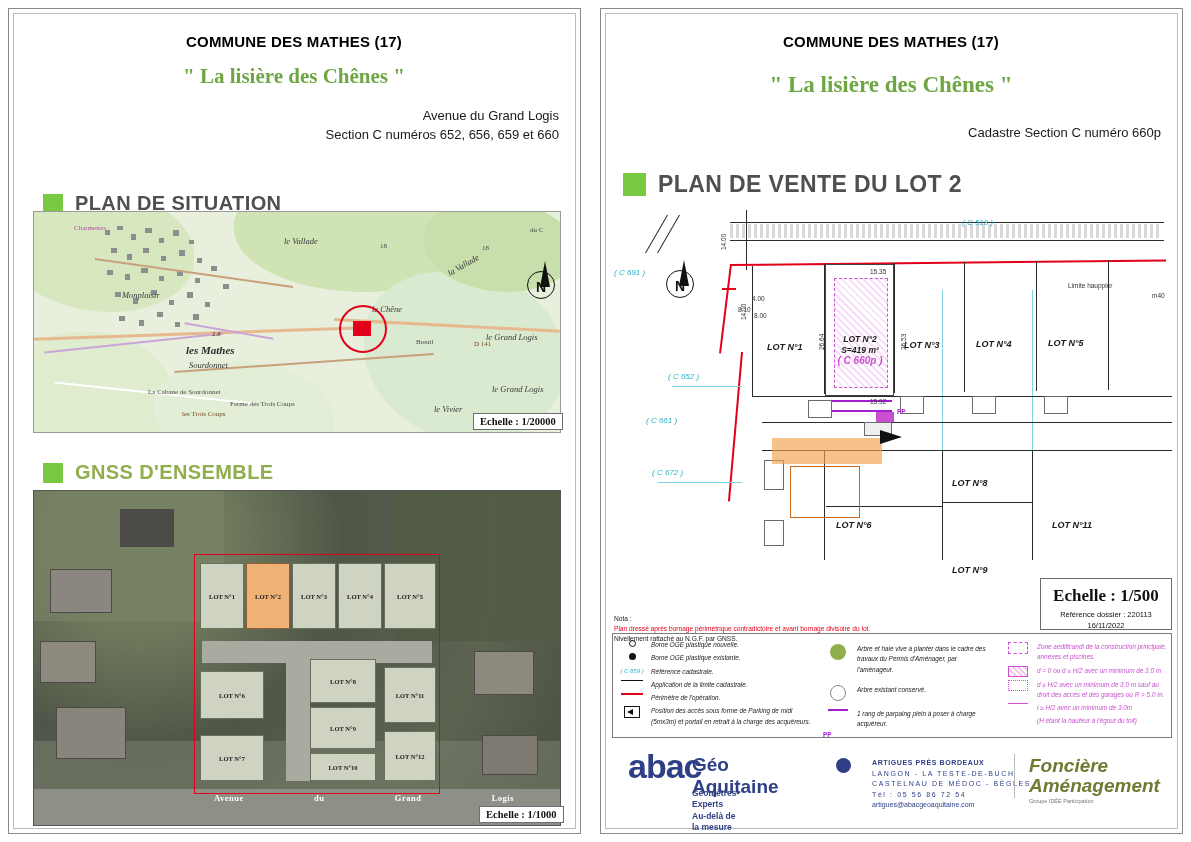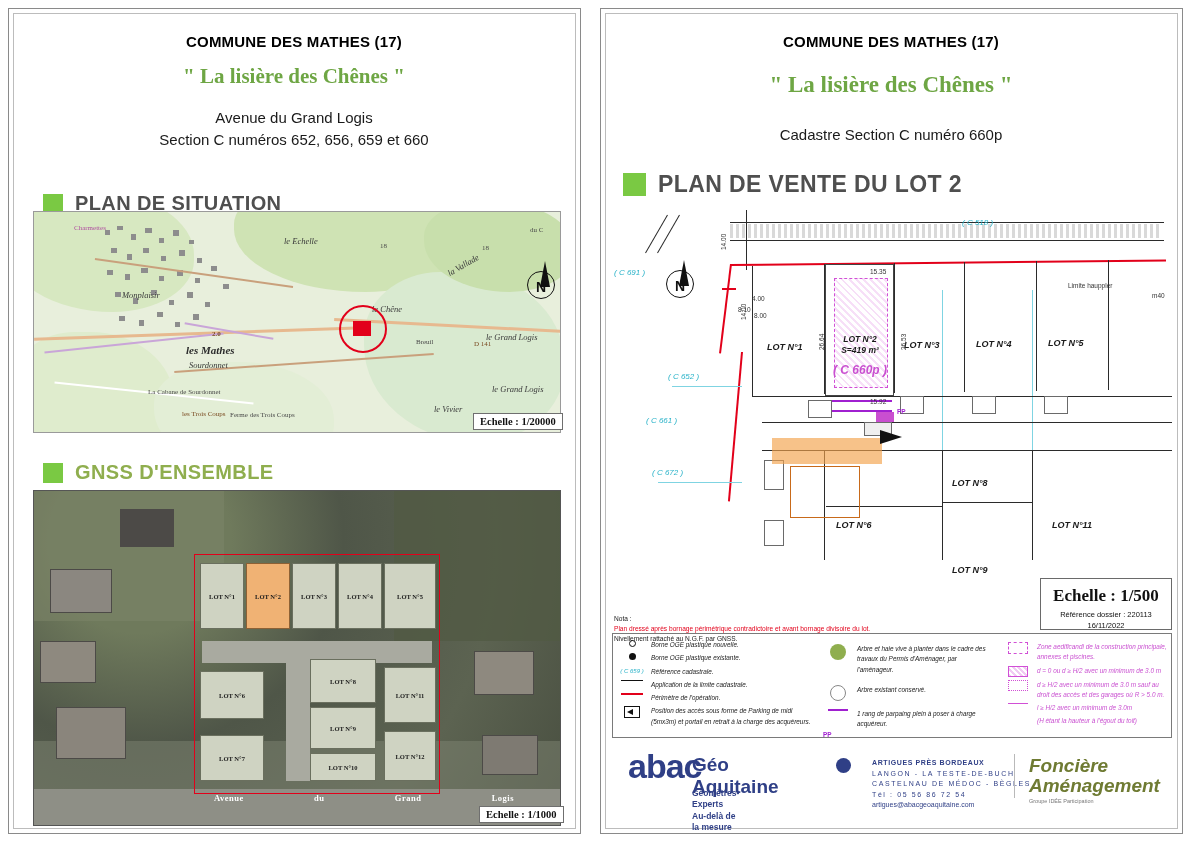--- a/index.html
+++ b/index.html
@@ -38,22 +38,22 @@
     letter-spacing: .2px;
   }
   .lisiere {
     text-align: center;
     font-weight: bold;
     font-size: 21px;
     color: #6ea644;
     font-family: "Liberation Serif", serif;
   }
   .subline {
-    text-align: center;
-    font-size: 15px;
+    text-align: right;
+    font-size: 13px;
     color: #1a1a1a;
     line-height: 1.45;
   }
 
   .sect-title {
     display: flex;
     align-items: center;
     gap: 12px;
   }
   .sect-square {
@@ -234,21 +234,21 @@
     position: absolute;
     font-size: 8.5px;
     font-weight: bold;
     font-style: italic;
     color: #1a1a1a;
     text-align: center;
     white-space: nowrap;
     line-height: 1.25;
   }
   .vm-lot2 .s { color: #1a1a1a; }
-  .vm-lot2 .c { color: #c94fd0; font-size: 12px; margin-top: 8px; }
+  .vm-lot2 .c { color: #c94fd0; font-size: 10px; }
   .vm-dim {
     position: absolute;
     font-size: 6.5px;
     color: #333;
     white-space: nowrap;
   }
   .vm-parcel-box {
     position: absolute;
     border: 1px solid #6a6a6a;
     background: #ffffff;
@@ -402,31 +402,31 @@
 
       <div class="ms-road" style="left:0px;top:120px;width:330px;transform:rotate(-2deg);"></div>
       <div class="ms-road" style="left:300px;top:112px;width:230px;transform:rotate(3deg);"></div>
       <div class="ms-road thin" style="left:60px;top:60px;width:200px;transform:rotate(8deg);"></div>
       <div class="ms-road thin" style="left:140px;top:150px;width:260px;transform:rotate(-4deg);"></div>
       <div class="ms-road white" style="left:20px;top:180px;width:200px;transform:rotate(6deg);"></div>
       <div class="ms-purple" style="left:10px;top:130px;width:180px;transform:rotate(-6deg);"></div>
       <div class="ms-purple" style="left:150px;top:118px;width:90px;transform:rotate(10deg);"></div>
 
       <div class="ms-label" style="left:40px;top:12px;color:#b050a0;">Charmettes</div>
-      <div class="ms-label mid" style="left:250px;top:24px;">le Echelle</div>
+      <div class="ms-label mid" style="left:250px;top:24px;">le Vallade</div>
       <div class="ms-label mid" style="left:412px;top:48px;transform:rotate(-30deg);">la Vallade</div>
       <div class="ms-label" style="left:496px;top:14px;">du C</div>
       <div class="ms-label mid" style="left:88px;top:78px;">Monplaisir</div>
       <div class="ms-label big" style="left:152px;top:132px;">les Mathes</div>
       <div class="ms-label mid" style="left:155px;top:148px;">Sourdonnet</div>
       <div class="ms-label mid" style="left:338px;top:92px;">le Chêne</div>
       <div class="ms-label" style="left:382px;top:126px;">Breuil</div>
       <div class="ms-label mid" style="left:452px;top:120px;">le Grand Logis</div>
       <div class="ms-label" style="left:114px;top:176px;">La Cabane de Sourdonnet</div>
-      <div class="ms-label" style="left:196px;top:188px;margin-top:11px;">Ferme des Trois Coups</div>
+      <div class="ms-label" style="left:196px;top:188px;">Ferme des Trois Coups</div>
       <div class="ms-label" style="left:148px;top:198px;color:#7a4a20;">les Trois Coups</div>
       <div class="ms-label mid" style="left:458px;top:172px;">le Grand Logis</div>
       <div class="ms-label mid" style="left:400px;top:192px;">le Vivier</div>
       <div class="ms-label" style="left:178px;top:118px;font-weight:bold;color:#7a4a20;">2.0</div>
       <div class="ms-label" style="left:440px;top:128px;color:#7a4a20;">D 141</div>
       <div class="ms-label" style="left:346px;top:30px;">18</div>
       <div class="ms-label" style="left:448px;top:32px;">18</div>
     </div>
 
     <div class="ms-highlight"></div>

